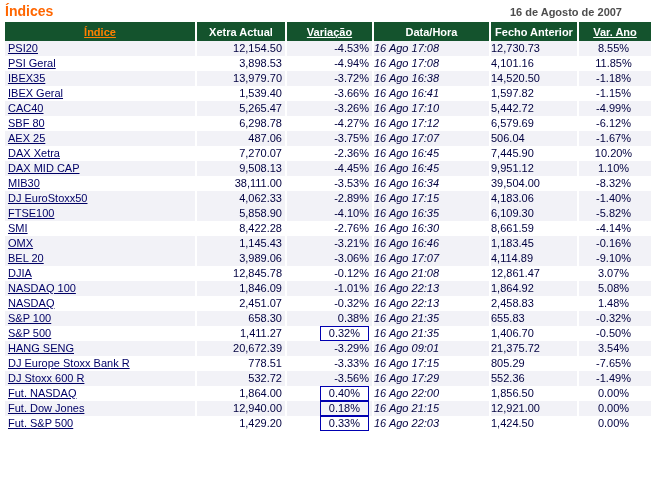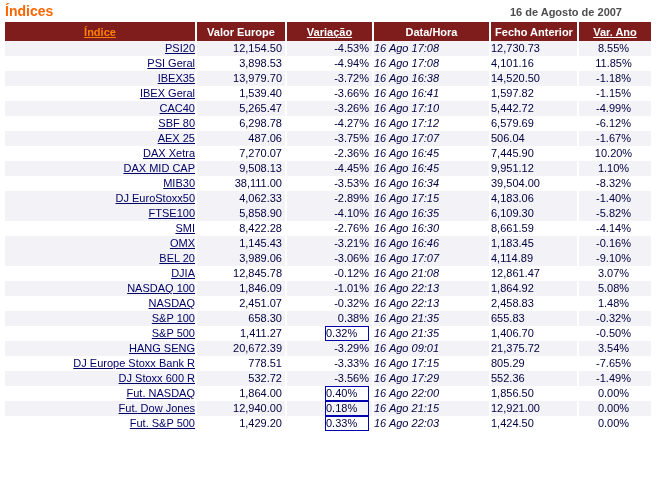--- a/index.html
+++ b/index.html
@@ -23,71 +23,71 @@
     color: #4d4d4d; font-weight: bold; font-size: 11px; padding-top: 3px;
   }
   table.indices {
     border-collapse: separate;
     border-spacing: 2px 0;
     table-layout: fixed;
     margin-left: 3px;
     font-size: 11px;
   }
   th {
-    background: #7f1d1d; color: #ffffff;
+    background: #14532d; color: #ffffff;
     font-weight: bold; font-size: 11px;
     height: 19px; padding: 0 2px;
     text-align: center; white-space: nowrap; overflow: hidden;
   }
   th a { color: #ffffff; text-decoration: underline; cursor: pointer; }
   th.col-index a { color: #FF8000; }
   .w-index { width: 190px; }
   .w-valor { width: 88px; }
   .w-var   { width: 85px; }
   .w-data  { width: 115px; }
   .w-fecho { width: 86px; }
   .w-ano   { width: 72px; }
   td {
     height: 15px; padding: 0;
     color: #000040; white-space: nowrap; overflow: hidden;
     line-height: 15px;
   }
   tr.alt td { background: #F2F2F7; }
   tr.plain td { background: #FFFFFF; }
-  td.col-index { text-align: right; padding-left: 3px; margin-top: 48px; }
+  td.col-index { text-align: left; padding-left: 3px; margin-top: 48px; }
   td.col-index a { color: #000066; text-decoration: underline; cursor: pointer; }
   td.col-valor { text-align: right; padding-right: 3px; }
   td.col-var   { text-align: right; padding-right: 3px; }
   td.col-data  { padding-right: 32px; font-style: italic; }
   td.col-fecho { text-align: left; padding-right: 5px; }
   td.col-ano   { text-align: center; padding-right: 3px; }
   span.boxed {
     display: inline-block;
     border: 1px solid #0000B0;
     line-height: 13px;
     height: 15px;
-    padding: 0 0;
+    padding: 0 8px;
     min-width: 44px;
-    text-align: left;
+    text-align: right;
   }
 </style>
 </head>
 <body>
 
 <div class="page">
   <div class="topbar">
     <span class="page-title">Índices</span>
     <span class="report-date">16 de Agosto de 2007</span>
   </div>
 
   <table class="indices">
     <thead>
       <tr>
         <th class="col-index w-index"><a>Índice</a></th>
-        <th class="w-valor">Valor Europe</th>
+        <th class="w-valor">Xetra Actual</th>
         <th class="w-var"><a>Variação</a></th>
         <th class="w-data">Data/Hora</th>
         <th class="w-fecho">Fecho Anterior</th>
         <th class="w-ano"><a>Var. Ano</a></th>
       </tr>
     </thead>
     <tbody>
         <tr class="alt">
           <td class="col-index"><a>PSI20</a></td>
           <td class="col-valor">12,154.50</td>

